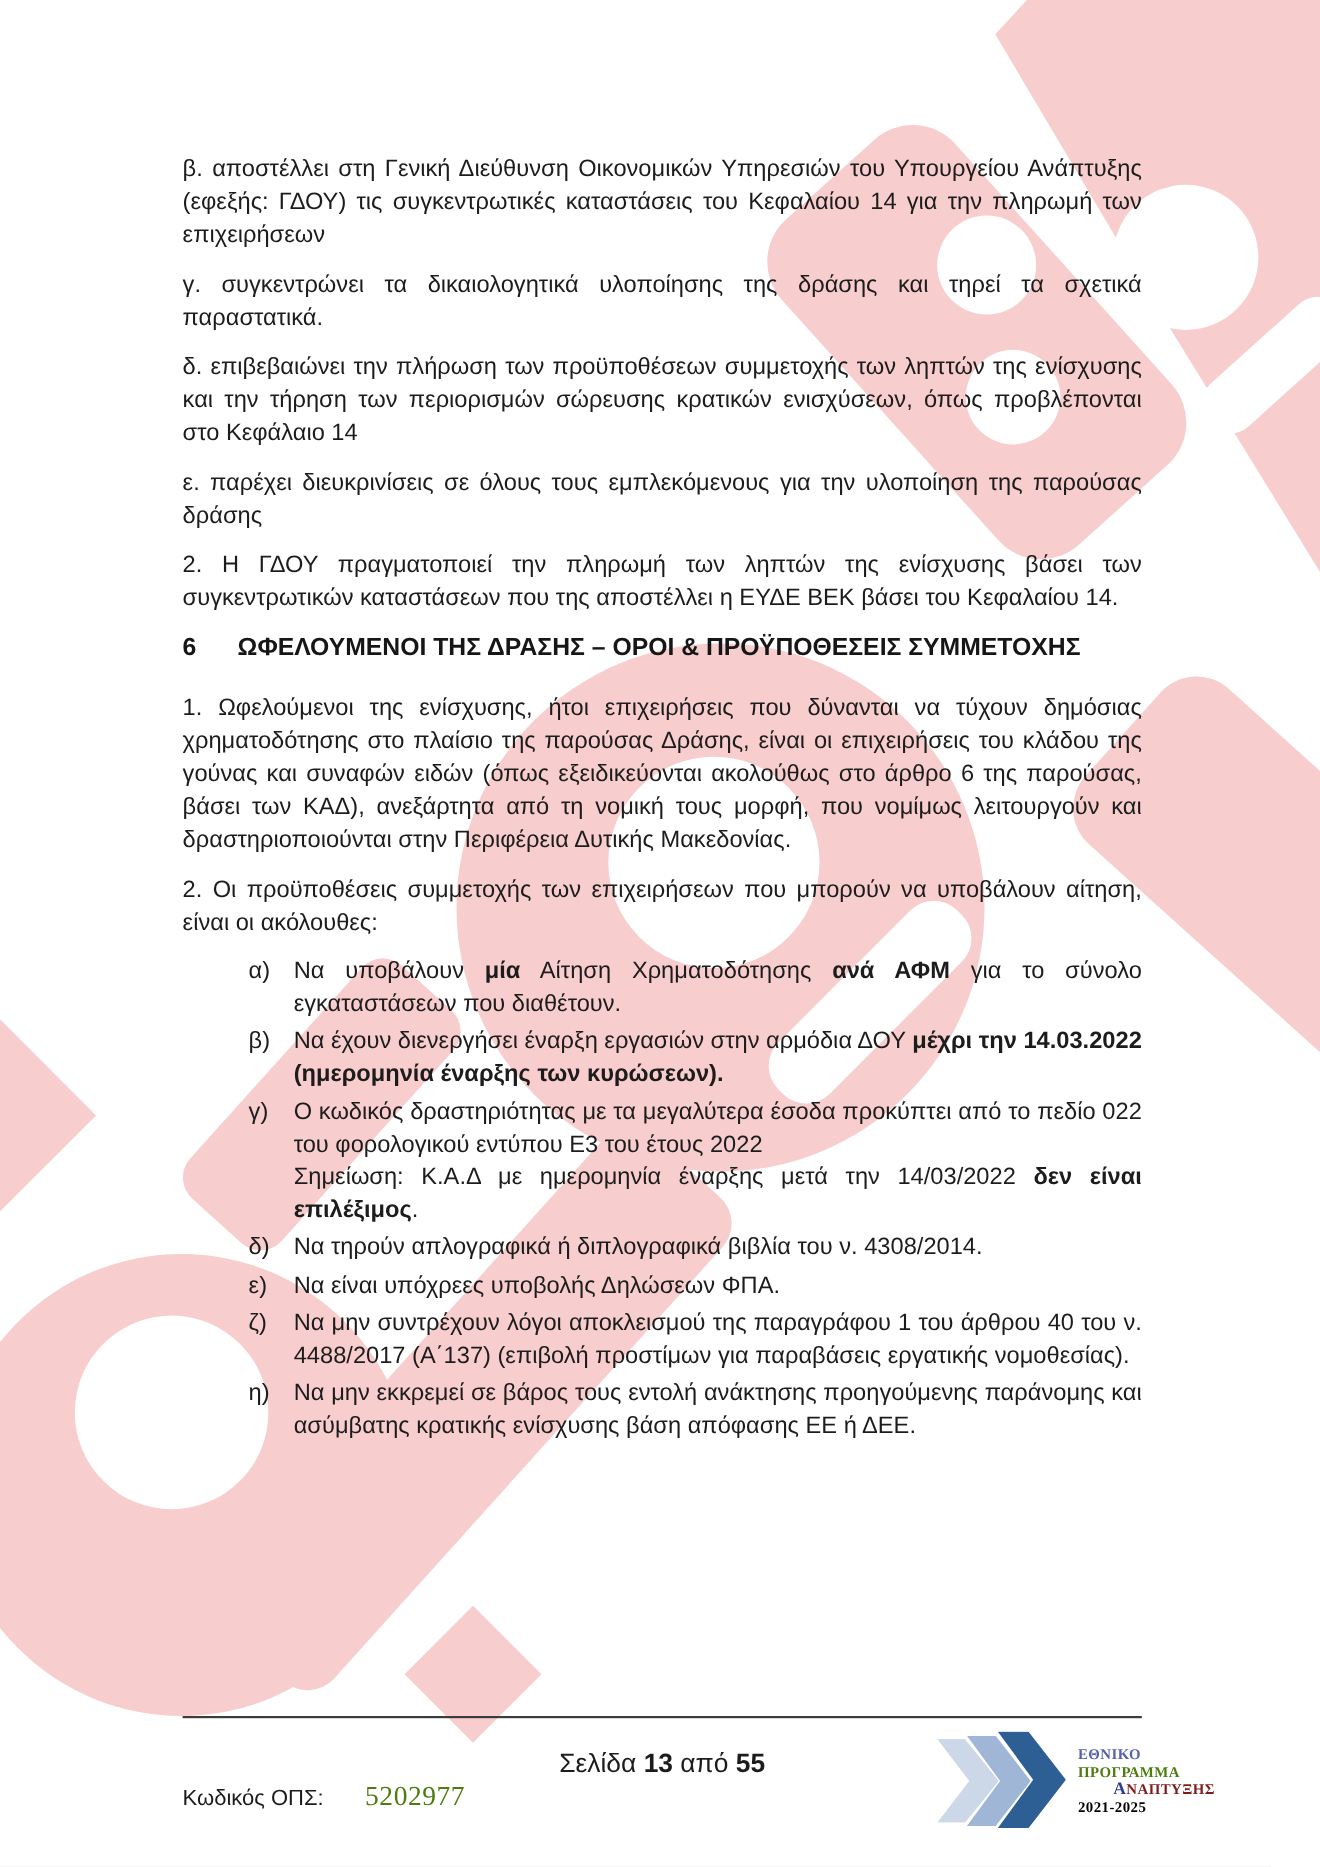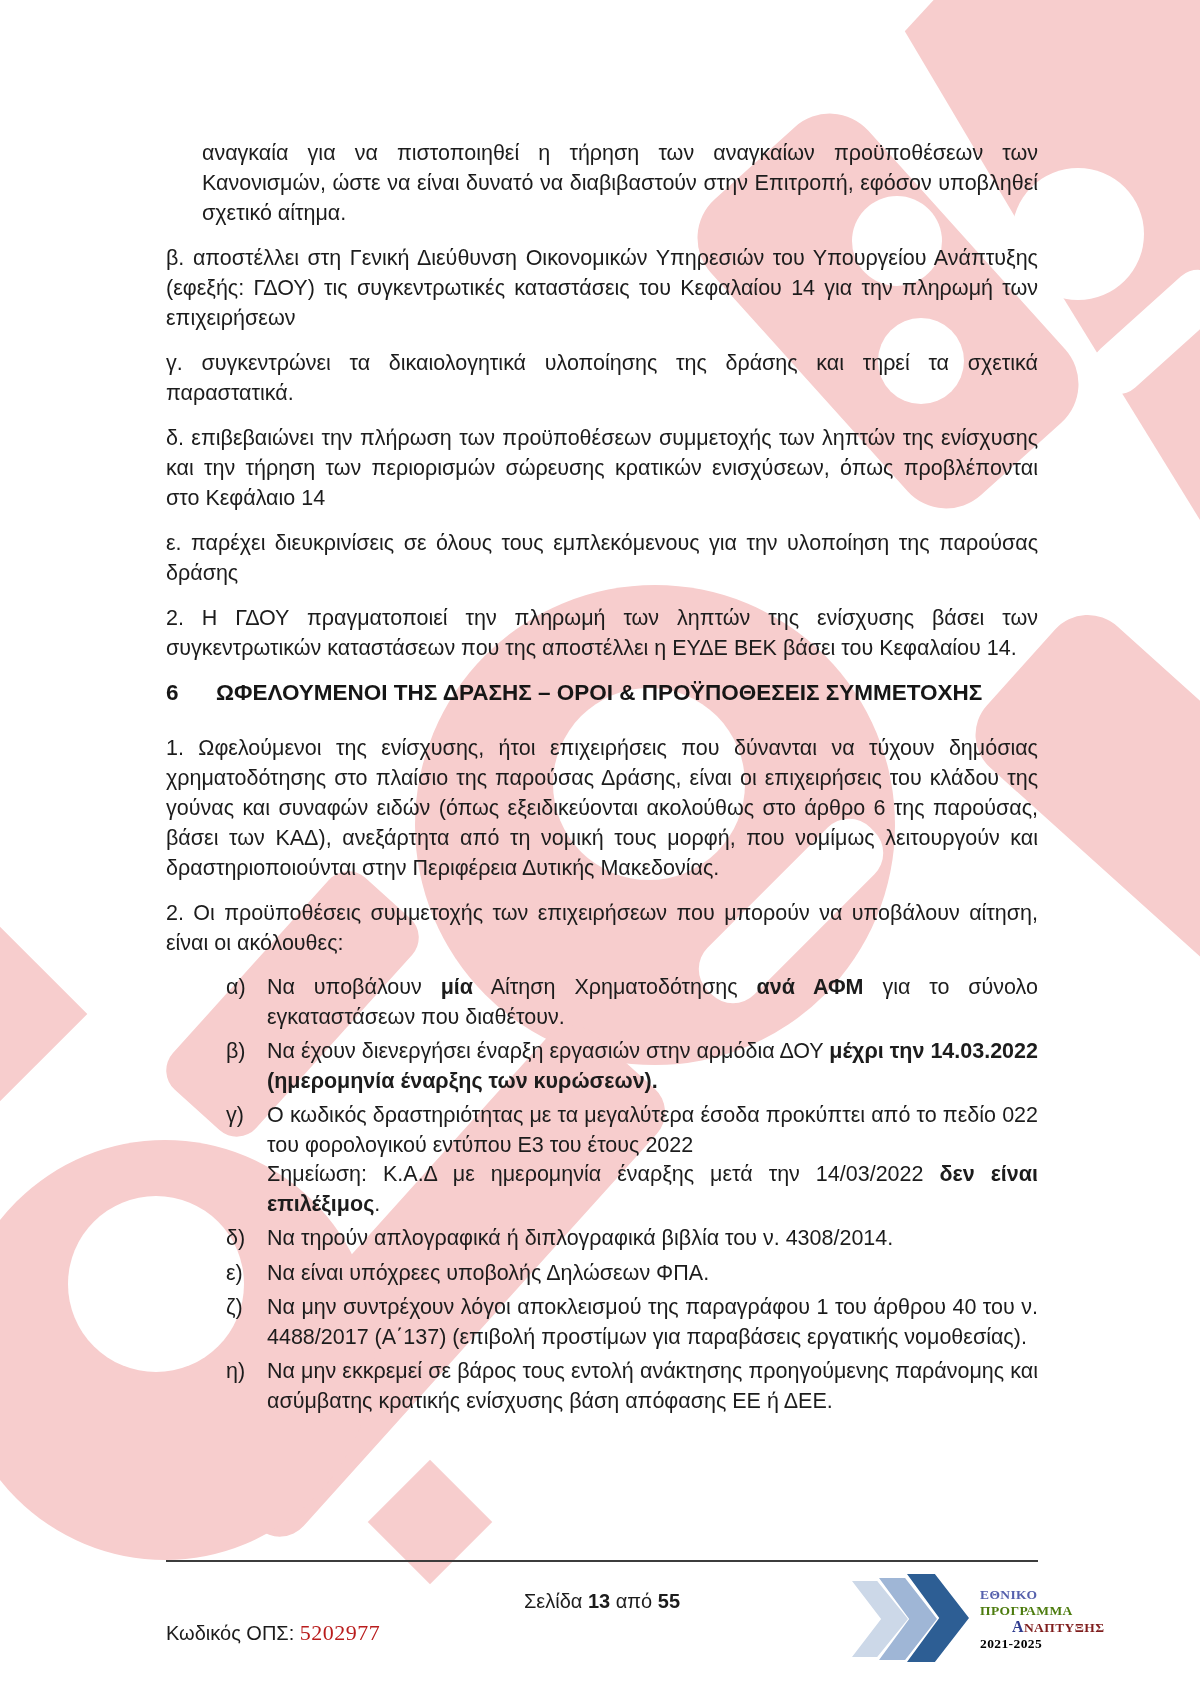--- a/index.html
+++ b/index.html
@@ -42,23 +42,23 @@
   .heading{display:flex;font-weight:bold;font-size:22.5px;line-height:30px;margin:10px 0 25px 0;color:#161616;}
   .h-num{flex:none;width:50px;}
   .glist{margin:4px 0 0 60px;}
   .gitem{display:flex;margin-bottom:5px;}
   .gmark{flex:none;width:41px;line-height:29.5px;}
   .gtext{flex:1;min-width:0;}
   .gpara{text-align:justify;line-height:29.5px;}
   b{font-weight:bold;}
   
   #footer-rule{position:absolute;left:166px;top:1560px;width:872px;height:2px;background:#3c3c3c;z-index:2;}
-  #page-info{position:absolute;left:166px;top:1590px;width:872px;text-align:center;font-size:20px;z-index:2;}
+  #page-info{position:absolute;left:166px;top:1590px;width:872px;text-align:center;font-size:24px;z-index:2;}
   #ops-code{position:absolute;left:166px;top:1620px;font-size:20px;z-index:2;}
-  #ops-code .ops-num{font-family:"Liberation Serif", serif;font-size:22px;color:#b91c1c;letter-spacing:0.5px;}
+  #ops-code .ops-num{font-family:"Liberation Serif", serif;font-size:25px;color:#4d7c0f;letter-spacing:0.5px;margin-left:32px;}
   #logo{position:absolute;left:852px;top:1574px;display:flex;align-items:center;z-index:2;}
   #chevrons{position:relative;width:120px;height:90px;flex:none;}
   .chev{position:absolute;clip-path:polygon(0 0,45% 0,100% 50%,45% 100%,0 100%,52% 50%);}
   .chev1{left:0;top:7px;width:56px;height:76px;z-index:3;}
   .chev2{left:27px;top:4px;width:58px;height:82px;z-index:2;}
   .chev3{left:55px;top:0;width:62px;height:88px;z-index:1;}
   #logo-text{margin-left:8px;font-weight:bold;font-size:13.5px;line-height:16px;letter-spacing:0.4px;font-family:Liberation Serif, serif;}
   .lt3::first-letter{font-size:16px;}
 </style>
 <style>.lt3::first-letter{color:#2e3a8f;}</style></head>
@@ -79,21 +79,20 @@
     <div class="wm" id="wm-edge-right" style="background: rgb(247, 205, 205);"></div>
     <div class="wm" id="wm-bar2" style="background: rgb(247, 205, 205);"></div>
     <div class="wm" id="wm-bar1" style="background: rgb(247, 205, 205);"></div>
     <div class="wm" id="wm-ringO" style="background: rgb(247, 205, 205);"></div>
     <div class="wm-white" id="wm-ringO-hole"></div>
     <div class="wm" id="wm-diamond" style="background: rgb(247, 205, 205);"></div>
     <div class="wm" id="wm-edge-left" style="background: rgb(247, 205, 205);"></div>
   </div>
 
   <div id="doc-body">
-      <div class="para indent"><span>αναγκαία για να πιστοποιηθεί η τήρηση των αναγκαίων προϋποθέσεων των Κανονισμών, ώστε να είναι δυνατό να διαβιβαστούν στην Επιτροπή, εφόσον υποβληθεί σχετικό αίτημα.</span></div>
       <div class="para"><span>β. αποστέλλει στη Γενική Διεύθυνση Οικονομικών Υπηρεσιών του Υπουργείου Ανάπτυξης (εφεξής: ΓΔΟΥ) τις συγκεντρωτικές καταστάσεις του Κεφαλαίου 14  για την πληρωμή των επιχειρήσεων</span></div>
       <div class="para"><span>γ. συγκεντρώνει τα δικαιολογητικά υλοποίησης της δράσης και τηρεί τα σχετικά παραστατικά.</span></div>
       <div class="para"><span>δ. επιβεβαιώνει την πλήρωση των προϋποθέσεων συμμετοχής των ληπτών της ενίσχυσης και την τήρηση των περιορισμών σώρευσης κρατικών ενισχύσεων, όπως προβλέπονται στο Κεφάλαιο 14</span></div>
       <div class="para"><span>ε. παρέχει διευκρινίσεις σε όλους τους εμπλεκόμενους για την υλοποίηση της παρούσας δράσης</span></div>
       <div class="para"><span>2. Η ΓΔΟΥ πραγματοποιεί την πληρωμή των ληπτών της ενίσχυσης βάσει των συγκεντρωτικών καταστάσεων που της αποστέλλει η ΕΥΔΕ ΒΕΚ βάσει του Κεφαλαίου 14.</span></div>
       <div class="heading">
         <span class="h-num">6</span>
         <span>ΩΦΕΛΟΥΜΕΝΟΙ ΤΗΣ ΔΡΑΣΗΣ – ΟΡΟΙ &amp; ΠΡΟΫΠΟΘΕΣΕΙΣ ΣΥΜΜΕΤΟΧΗΣ</span>
       </div>
       <div class="para"><span>1. Ωφελούμενοι της ενίσχυσης, ήτοι επιχειρήσεις που δύνανται να τύχουν δημόσιας χρηματοδότησης στο πλαίσιο της παρούσας Δράσης, είναι οι επιχειρήσεις του κλάδου της γούνας και συναφών ειδών (όπως εξειδικεύονται ακολούθως στο άρθρο 6 της παρούσας, βάσει των ΚΑΔ), ανεξάρτητα από τη νομική τους μορφή, που νομίμως λειτουργούν και δραστηριοποιούνται στην Περιφέρεια Δυτικής Μακεδονίας.</span></div>

